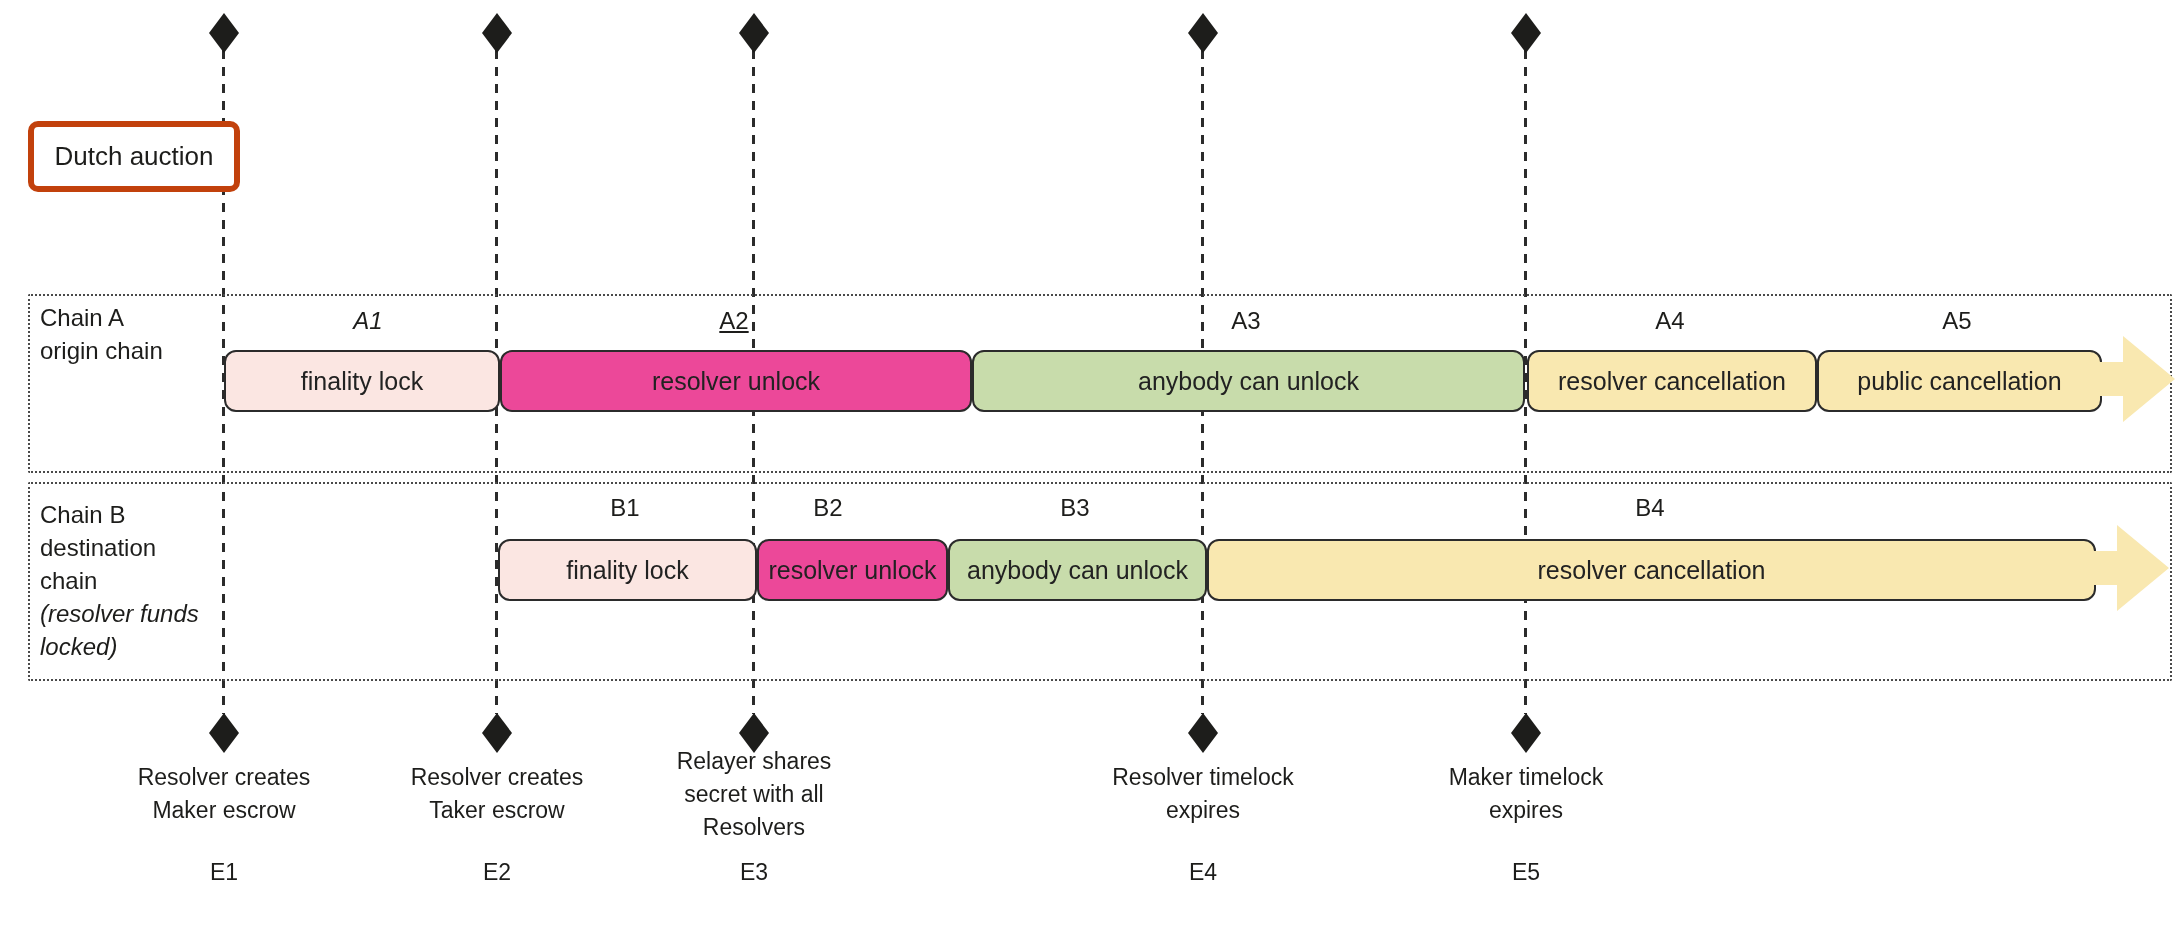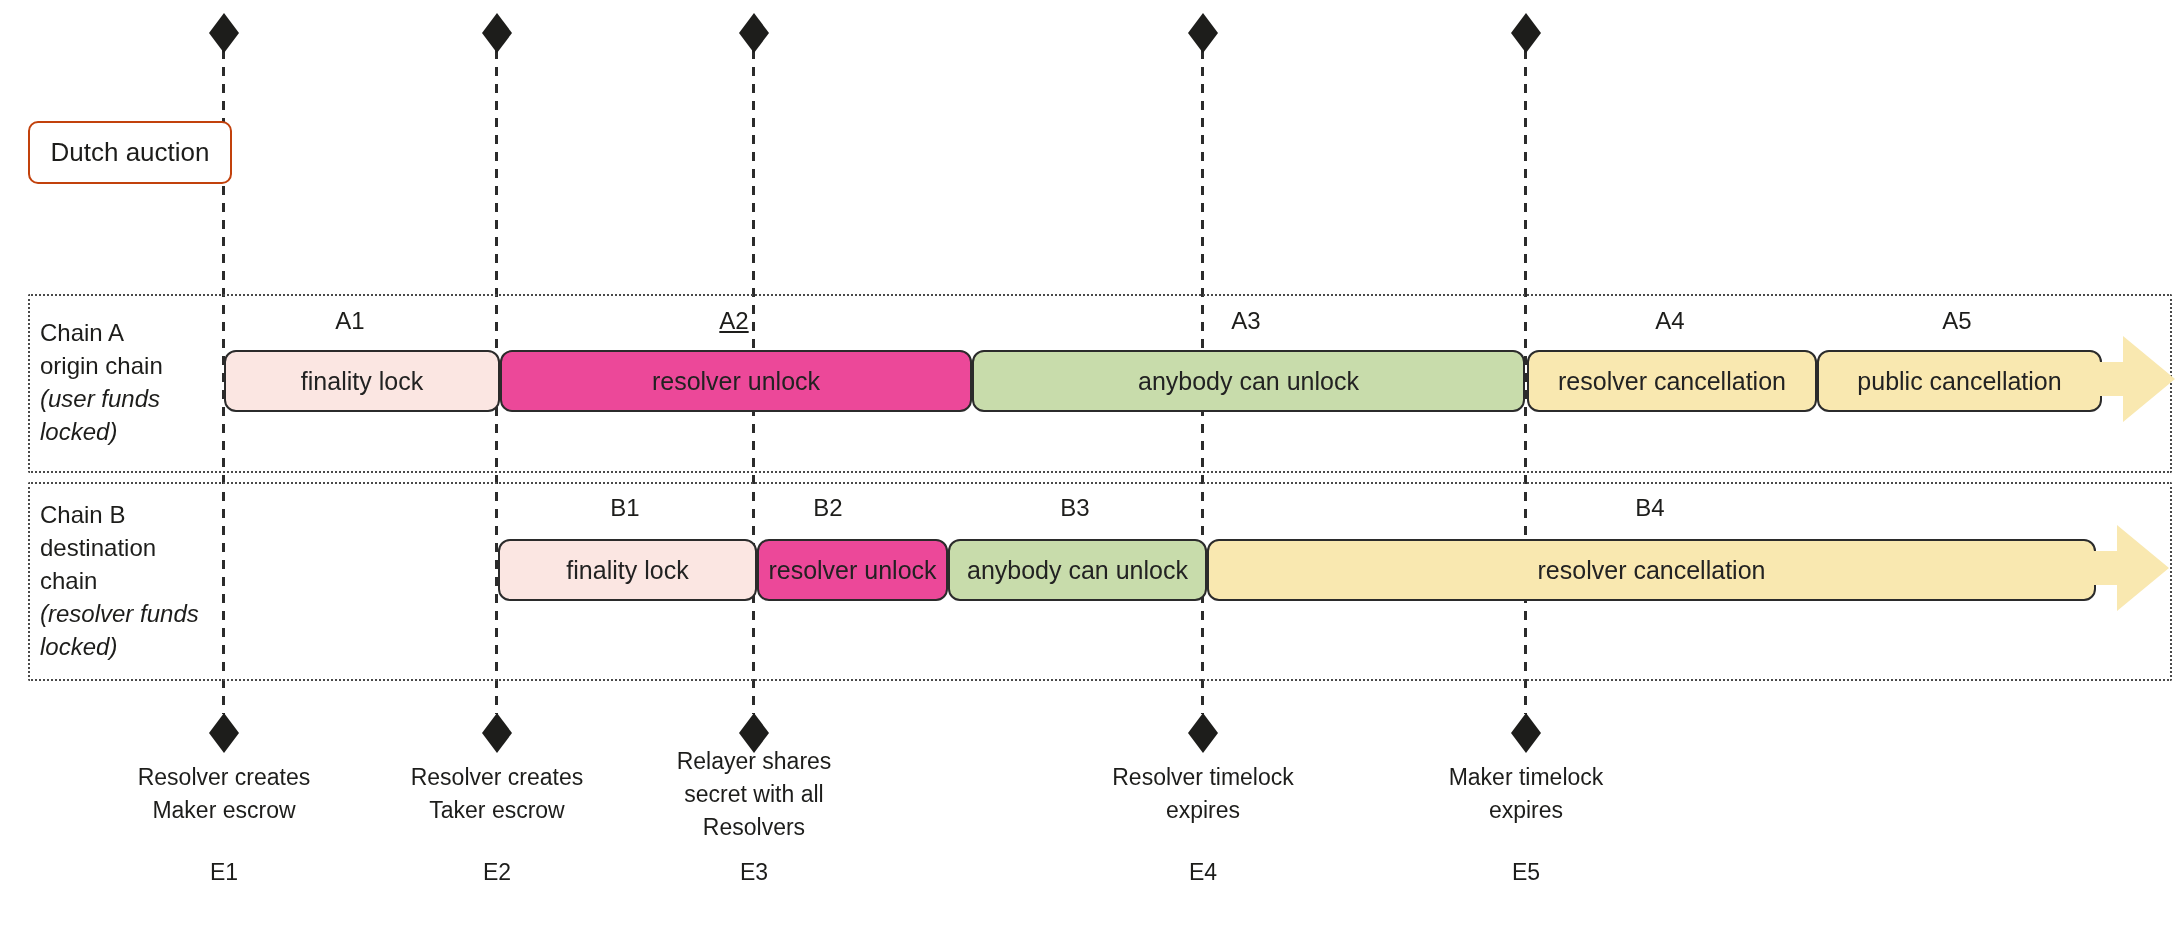--- a/index.html
+++ b/index.html
@@ -31,21 +31,21 @@
   .ph-blue{background:#ec4899;}
   .ph-green{background:#c8dcab;}
   .ph-yellow{background:#f9e8b0;}
   .tag{
     position:absolute;width:120px;height:26px;line-height:26px;text-align:center;
     font-size:24px;z-index:2;color:#1d1d1b;
   }
   .arrow{position:absolute;z-index:2;}
   .auction-box{
     position:absolute;left:28px;top:121px;width:200px;height:59px;z-index:1;
-    border:2px solid #c2410c;border-radius:10px;background:#ffffff;
+    border:6px solid #c2410c;border-radius:10px;background:#ffffff;
     display:flex;align-items:center;justify-content:center;font-size:26px;
   }
   .auction-bar{
     position:absolute;left:224px;top:121px;width:1942px;height:59px;z-index:2;
     border:3px solid #2b2b2b;border-radius:3px;background:#e8e8e8;
     display:flex;align-items:center;justify-content:center;font-size:28px;
   }
   .evlabel{
     position:absolute;top:744px;height:100px;width:240px;z-index:2;
     display:flex;flex-direction:column;align-items:center;justify-content:center;
@@ -71,27 +71,26 @@
   <div class="diamond" style="left:482px;top:13px;"></div>
   <div class="diamond" style="left:739px;top:13px;"></div>
   <div class="diamond" style="left:1188px;top:13px;"></div>
   <div class="diamond" style="left:1511px;top:13px;"></div>
 
   <div class="auction-box">
     <span>Dutch auction</span>
   </div>
 
   <div class="rowrect" style="top:294px;height:175px;"></div>
-  <div class="chainlabel" style="top:316px;">
+  <div class="chainlabel" style="top:301px;">
     <div>Chain A</div>
     <div>origin chain</div>
-    <div class="note">(user funds locked)</div>
   </div>
 
-  <div class="tag" style="left:290px;top:308px;">A1</div>
+  <div class="tag" style="left:308px;top:308px;font-style:italic;">A1</div>
   <div class="tag" style="left:674px;top:308px;text-decoration:underline;">A2</div>
   <div class="tag" style="left:1186px;top:308px;">A3</div>
   <div class="tag" style="left:1610px;top:308px;">A4</div>
   <div class="tag" style="left:1897px;top:308px;">A5</div>
 
   <div class="phase ph-pink" style="left:224px;top:350px;width:272px;">finality lock</div>
   <div class="phase ph-blue" style="left:500px;top:350px;width:468px;">resolver unlock</div>
   <div class="phase ph-green" style="left:972px;top:350px;width:549px;">anybody can unlock</div>
   <div class="phase ph-yellow" style="left:1527px;top:350px;width:286px;">resolver cancellation</div>
   <div class="phase ph-yellow" style="left:1817px;top:350px;width:281px;">public cancellation</div>

